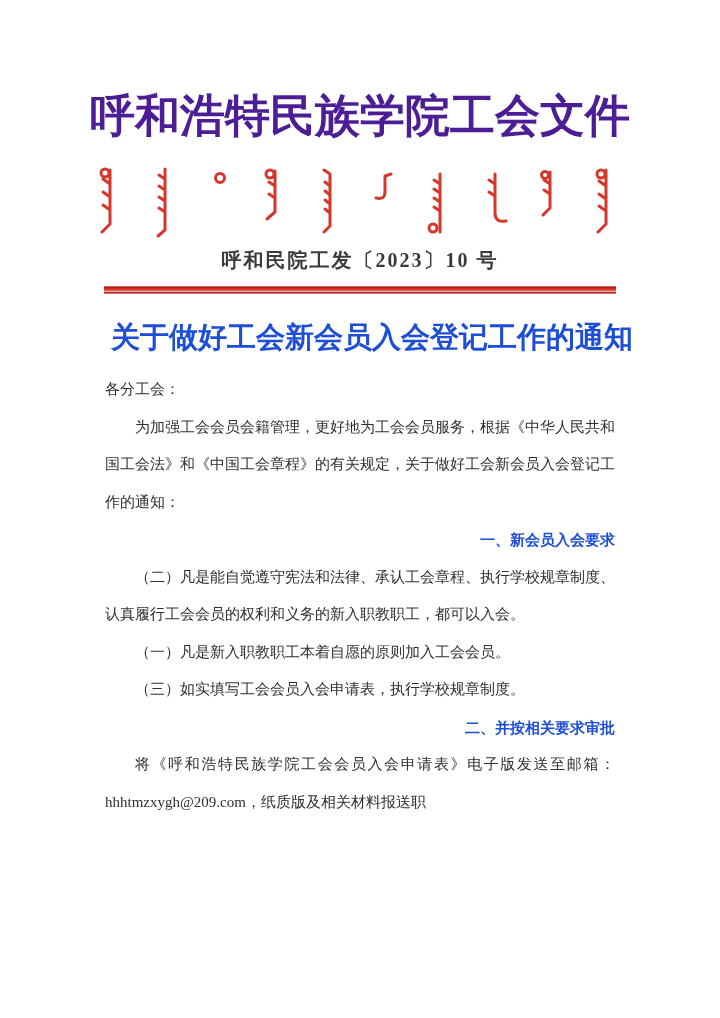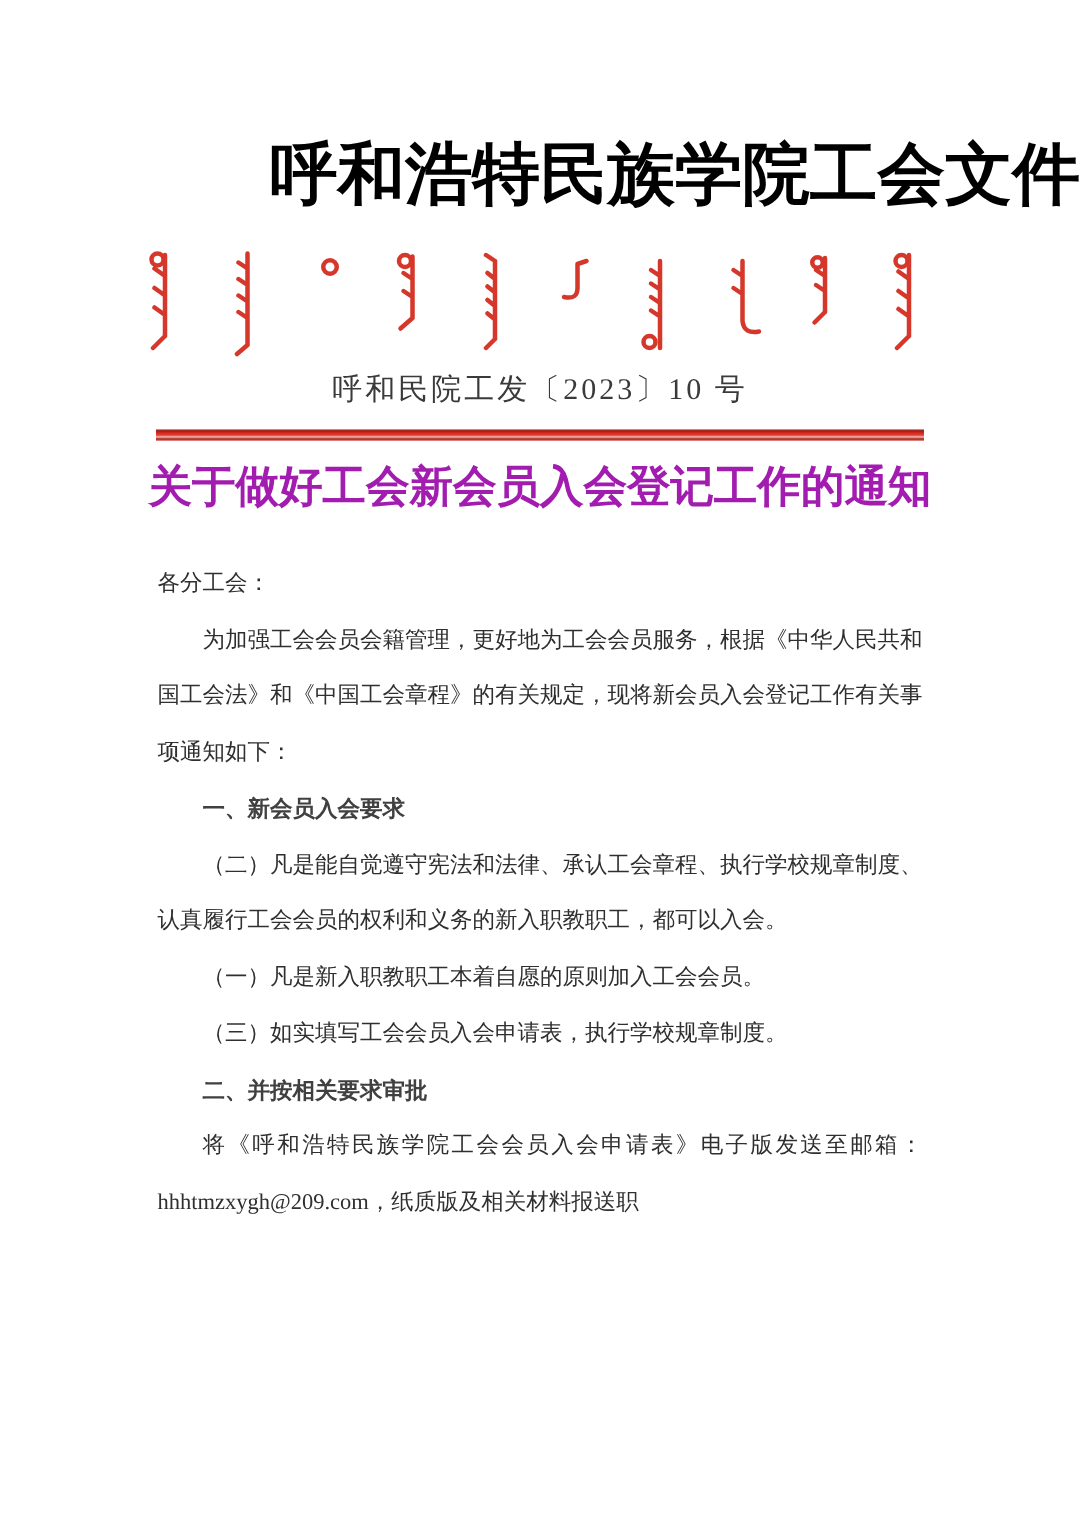--- a/index.html
+++ b/index.html
@@ -11,25 +11,25 @@
     overflow: hidden;
     font-family: "Liberation Serif", "DejaVu Serif", serif;
   }
 
   
   .org-title {
     position: absolute;
     top: 86px;
     left: 0;
     width: 100%;
-    text-align: right;
+    text-align: center;
     font-size: 45px;
     line-height: 60px;
     font-weight: 700;
-    color: #000000;
+    color: #4c1d95;
     font-family: Liberation Serif, serif;
     white-space: nowrap;
   }
 
   
   .mongolian {
     position: absolute;
     top: 166px;
     left: 90px;
     width: 540px;
@@ -40,46 +40,47 @@
   .doc-number {
     position: absolute;
     top: 246px;
     left: 0;
     width: 100%;
     text-align: center;
     font-size: 20px;
     line-height: 28px;
     letter-spacing: 2px;
     color: #3a3a3a;
+    font-weight: bold;
   }
 
   
   .red-line {
     position: absolute;
     top: 286px;
     left: 104px;
     width: 512px;
     height: 8px;
     background: linear-gradient(to bottom,
       #f0b4ae 0%, #9c1710 14%, #d2251c 30%,
       #e04337 52%, #f2beb8 66%, #a81712 84%, #eba49c 100%);
   }
 
   
   .doc-title {
     position: absolute;
     top: 304px;
     left: 40px;
     width: 640px;
-    margin: 0;
+    margin: 12px;
     text-align: center;
     font-size: 29px;
     line-height: 42px;
     font-weight: 700;
-    color: #a21caf;
+    color: #1d4ed8;
     font-family: "Liberation Serif", "DejaVu Serif", serif;
     white-space: nowrap;
   }
 
   
   .body-text {
     position: absolute;
     top: 371px;
     left: 105px;
     width: 510px;
@@ -87,22 +88,22 @@
     line-height: 37.5px;
     color: #2f2f2f;
     text-align: justify;
     text-justify: inter-ideograph;
   }
   .body-text p { margin: 0; text-indent: 2em; }
   .body-text p.salutation { text-indent: 0; }
   .body-text p.section-heading {
     font-family: "Liberation Sans", "DejaVu Sans", sans-serif;
     font-weight: 700;
-    color: #404040;
-    text-align: left;
+    color: #1d4ed8;
+    text-align: right;
   }
 </style>
 <title>关于做好工会新会员入会登记工作的通知</title></head>
 <body>
 
 <div class="page">
 
   <div class="org-title">呼和浩特民族学院工会文件</div>
 
   <div class="mongolian">
@@ -138,21 +139,21 @@
   </div>
 
   <div class="doc-number">呼和民院工发〔2023〕10 号</div>
 
   <div class="red-line"></div>
 
   <h1 class="doc-title">关于做好工会新会员入会登记工作的通知</h1>
 
   <div class="body-text">
     <p class="salutation">各分工会：</p>
-    <p>为加强工会会员会籍管理，更好地为工会会员服务，根据《中华人民共和国工会法》和《中国工会章程》的有关规定，现将新会员入会登记工作有关事项通知如下：</p>
+    <p>为加强工会会员会籍管理，更好地为工会会员服务，根据《中华人民共和国工会法》和《中国工会章程》的有关规定，关于做好工会新会员入会登记工作的通知：</p>
     <p class="section-heading">一、新会员入会要求</p>
     <p>（二）凡是能自觉遵守宪法和法律、承认工会章程、执行学校规章制度、认真履行工会会员的权利和义务的新入职教职工，都可以入会。</p>
     <p>（一）凡是新入职教职工本着自愿的原则加入工会会员。</p>
     <p>（三）如实填写工会会员入会申请表，执行学校规章制度。</p>
     <p class="section-heading">二、并按相关要求审批</p>
     <p>将《呼和浩特民族学院工会会员入会申请表》电子版发送至邮箱：hhhtmzxygh@209.com，纸质版及相关材料报送职</p>
   </div>
 
 </div>
 

